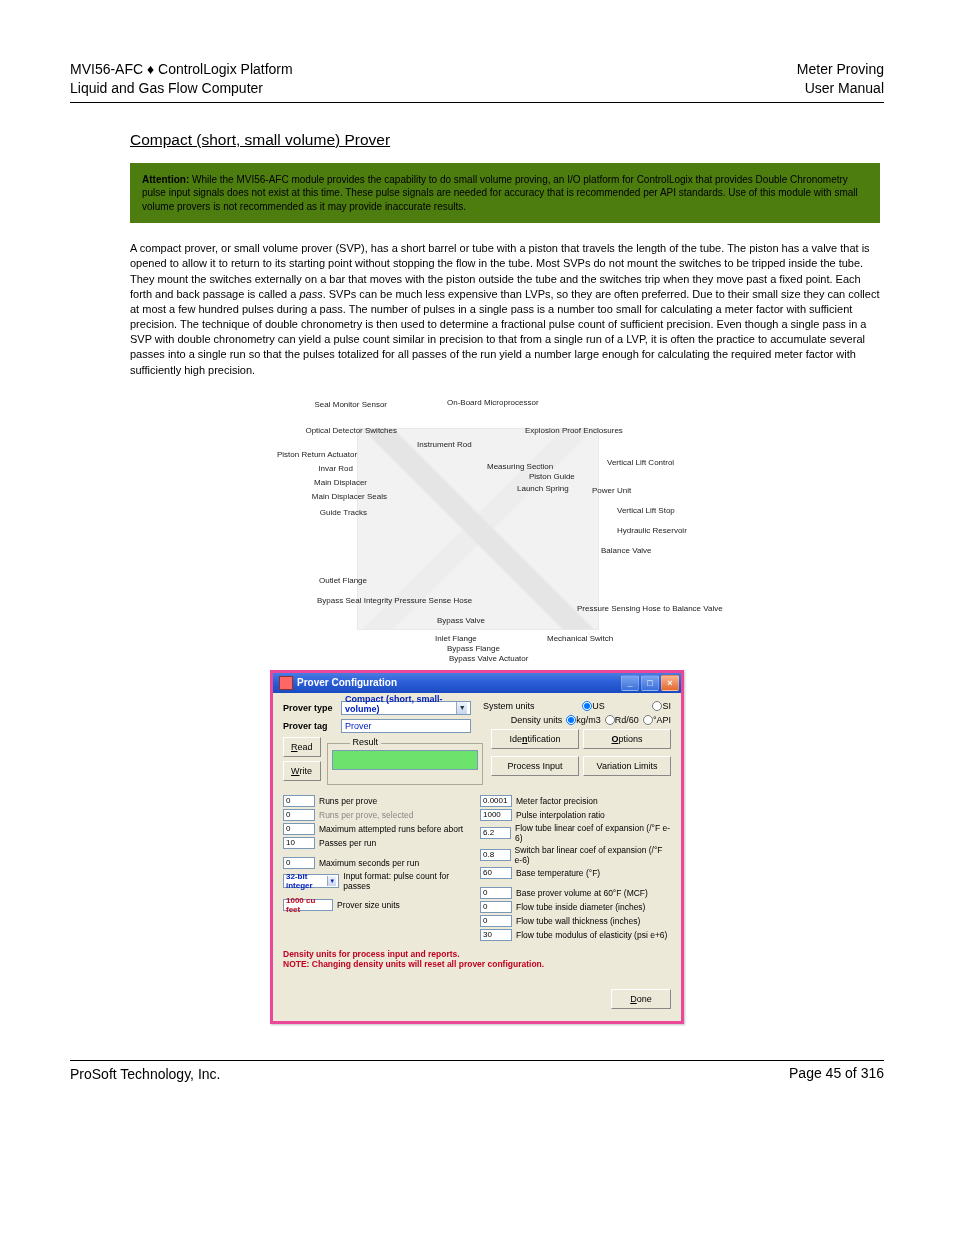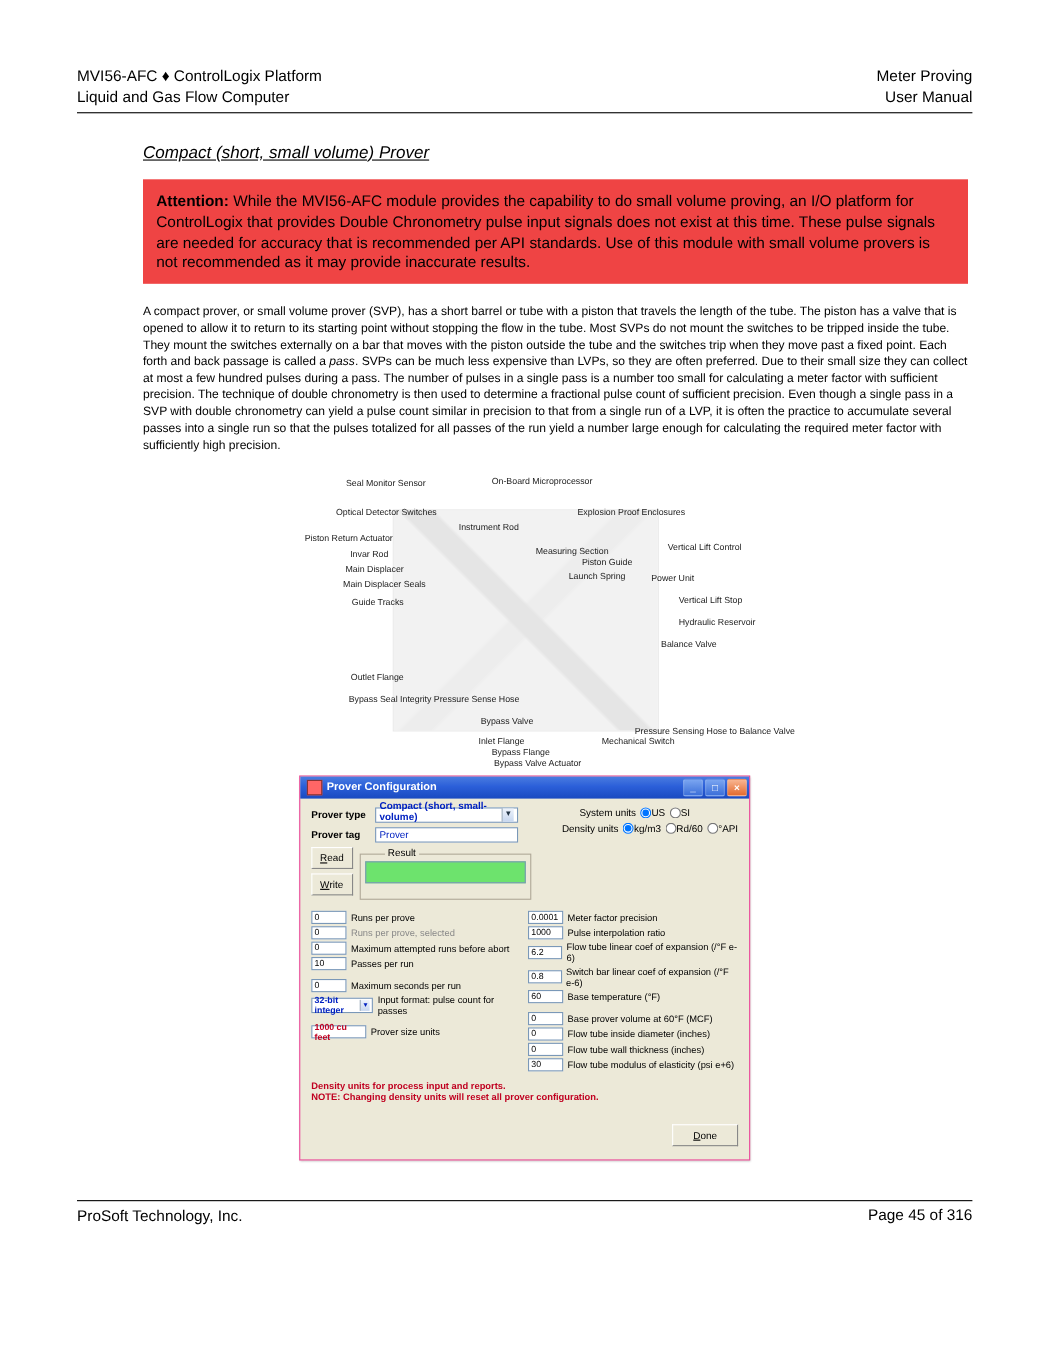--- a/index.html
+++ b/index.html
@@ -18,29 +18,28 @@
     display: flex;
     justify-content: space-between;
     border-bottom: 1px solid #000;
     padding-bottom: 4px;
     font-size: 14px;
   }
   .hdr .left, .hdr .right { line-height: 1.35; }
   .hdr .right { text-align: right; }
   .section-title {
     margin: 28px 0 14px 60px;
-    font-style: italic;
     text-decoration: underline;
     font-size: 15.5px;
   }
   .attention-box {
-    background: #ef4444;
+    background: #4d7c0f;
     margin: 0 4px 18px 60px;
     padding: 10px 12px;
-    font-size: 14px;
+    font-size: 10px;
     line-height: 1.35;
   }
   .attention-box b { font-weight: bold; }
   .body-para {
     margin: 0 4px 20px 60px;
     font-size: 11px;
     line-height: 1.38;
   }
   .body-para .pass { font-style: italic; }
 
@@ -63,21 +62,21 @@
     opacity:.25;
     border:1px solid #aaa;
   }
   .diagram .lbl { position:absolute; white-space:nowrap; text-align:right; }
   .diagram .lbl.r { text-align:left; }
 
   
   .dialog {
     width: 408px;
     margin: 4px auto 0;
-    border: 1px solid #ec4899;
+    border: 3px solid #ec4899;
     font-size: 9px;
     background: #ece9d8;
     box-shadow: 1px 1px 2px rgba(0,0,0,.25);
   }
   .titlebar {
     height: 20px;
     background: linear-gradient(#4a7ce0,#2b5fd9 45%,#1a4ac0);
     color: #fff;
     display: flex;
     align-items: center;
@@ -224,21 +223,21 @@
     <div class="lbl" style="left:0;top:110px;width:90px">Guide Tracks</div>
     <div class="lbl r" style="left:340px;top:128px">Hydraulic Reservoir</div>
     <div class="lbl r" style="left:324px;top:148px">Balance Valve</div>
     <div class="lbl" style="left:0;top:178px;width:90px">Outlet Flange</div>
     <div class="lbl" style="left:40px;top:198px;width:110px">Bypass Seal Integrity Pressure Sense Hose</div>
     <div class="lbl r" style="left:160px;top:218px">Bypass Valve</div>
     <div class="lbl r" style="left:158px;top:236px">Inlet Flange</div>
     <div class="lbl r" style="left:170px;top:246px">Bypass Flange</div>
     <div class="lbl r" style="left:172px;top:256px">Bypass Valve Actuator</div>
     <div class="lbl r" style="left:270px;top:236px">Mechanical Switch</div>
-    <div class="lbl r" style="left:300px;top:227px;width:106px">Pressure Sensing Hose to Balance Valve</div>
+    <div class="lbl r" style="left:300px;top:206px;width:106px">Pressure Sensing Hose to Balance Valve</div>
   </div>
 
   <div class="dialog">
     <div class="titlebar">
       <span style="width:12px;height:12px;background:#f66;border:1px solid #833;margin-right:4px"></span>
       <span>Prover Configuration</span>
       <span class="spacer"></span>
       <span class="tb-btn min">_</span>
       <span class="tb-btn max">□</span>
       <span class="tb-btn">×</span>
@@ -271,21 +270,21 @@
                 </span>
             </div>
             <div class="fieldset" style="flex:1; height:30px;">
               <span class="legend">Result</span>
               <div class="textin green" style="width:100%; height:20px"></div>
             </div>
           </div>
         </div>
 
         <div class="rcol">
-          <div class="dlg-row" style="justify-content:center">
+          <div class="dlg-row" style="justify-content:space-between">
             <span>System units</span>
             <span class="radio">
                 <input type="radio" checked="" style="">
                 <span>US</span>
               </span>
             <span class="radio">
                 <input type="radio" style="">
                 <span>SI</span>
               </span>
           </div>
@@ -295,20 +294,34 @@
                 <input type="radio" checked="" style="">
                 <span>kg/m3</span>
               </span>
             <span class="radio">
                 <input type="radio" style="">
                 <span>Rd/60</span>
               </span>
             <span class="radio">
                 <input type="radio" style="">
                 <span>°API</span>
+              </span>
+          </div>
+          <div class="tab-btns">
+            <span class="tabbtn">
+                <span>Ide<b>n</b>tification</span>
+              </span>
+            <span class="tabbtn">
+                <span><b>O</b>ptions</span>
+              </span>
+            <span class="tabbtn">
+                <span>Process Input</span>
+              </span>
+            <span class="tabbtn">
+                <span>Variation Limits</span>
               </span>
           </div>
         </div>
       </div>
 
       <div class="cols2">
         <div>
           <div class="pline">
               <span class="box">0</span>
               <span class="lbl2">Runs per prove</span>

